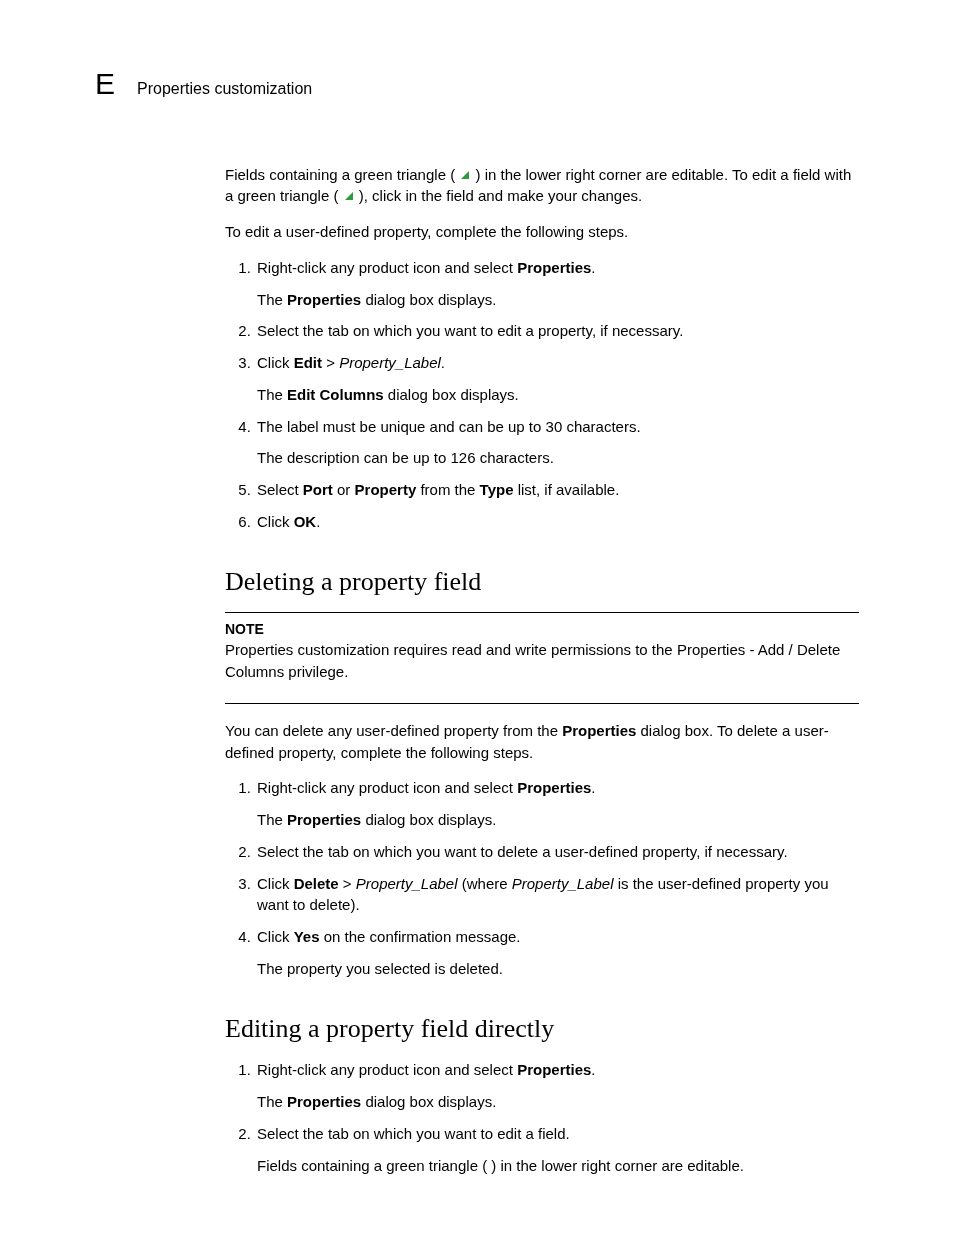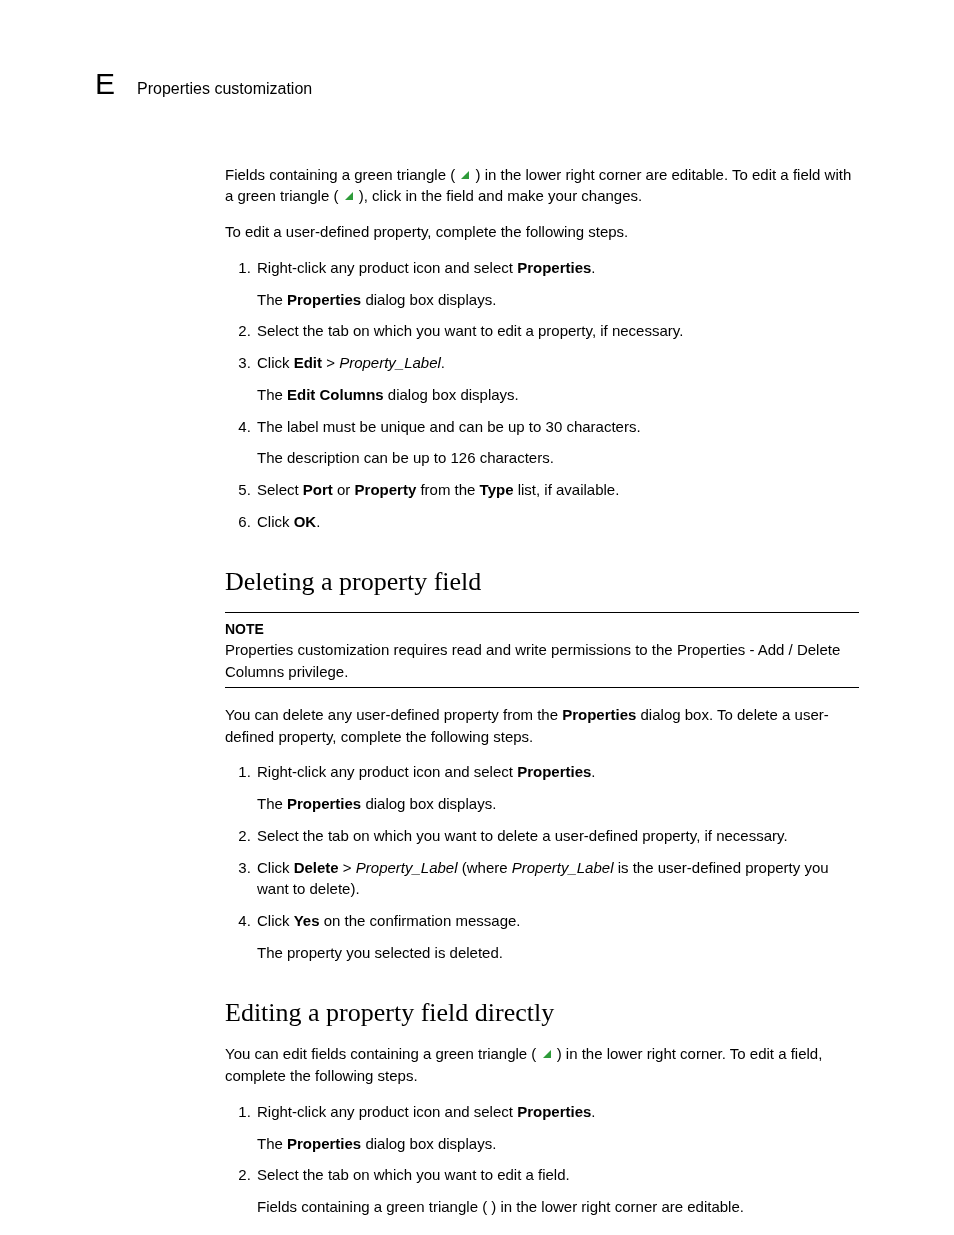--- a/index.html
+++ b/index.html
@@ -52,21 +52,21 @@
   .h2 {
     font-family: Liberation Serif, serif;
     font-stretch: condensed;
     font-size: 26px;
     margin: 30px 0 12px 0;
     font-weight: 400;
   }
   .note-box {
     border-top: 1px solid #000;
     border-bottom: 1px solid #000;
-    padding: 6px 0 4px 0;
+    padding: 6px 0 20px 0;
     margin: 0 0 16px 0;
   }
   .note-label { font-weight: bold; font-size: 14px; }
   .tri {
     display: inline-block;
     width: 12px;
     height: 12px;
     position: relative;
     vertical-align: -1px;
   }
@@ -153,27 +153,20 @@
         <span>Click </span><b>Delete</b><span> &gt; </span><i>Property_Label</i><span> (where </span><i>Property_Label</i><span> is the user-defined property you want to delete).</span>
       </li>
       <li>
         <span>Click </span><b>Yes</b><span> on the confirmation message.</span>
         <div class="sub">The property you selected is deleted.</div>
       </li>
     </ol>
 
     <h2 class="h2">Editing a property field directly</h2>
 
-    <p class="para">
-      <span>You can edit fields containing a green triangle (</span>
-      <span class="tri"><svg viewBox="0 0 12 12">
-            <polygon points="2,10 10,10 10,2" fill="#2e9b3a"></polygon>
-          </svg></span>
-      <span>) in the lower right corner. To edit a field, complete the following steps.</span>
-    </p>
 
     <ol class="ol">
       <li>
         <span>Right-click any product icon and select </span><b>Properties</b><span>.</span>
         <div class="sub">
           <span>The </span><b>Properties</b><span> dialog box displays.</span>
         </div>
       </li>
       <li>
         <span>Select the tab on which you want to edit a field.</span>

